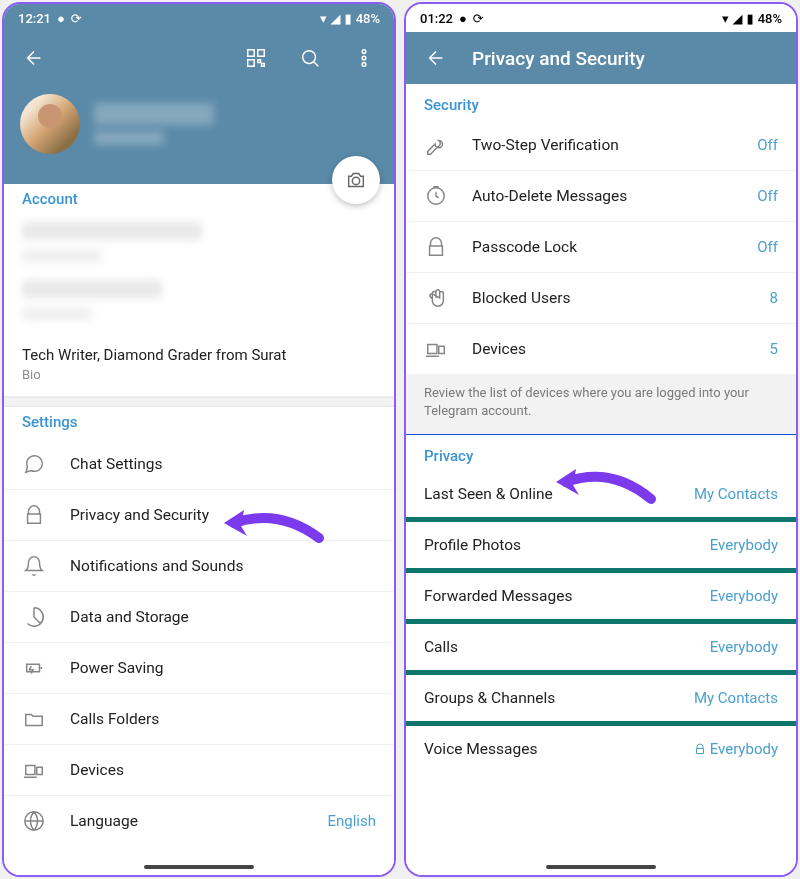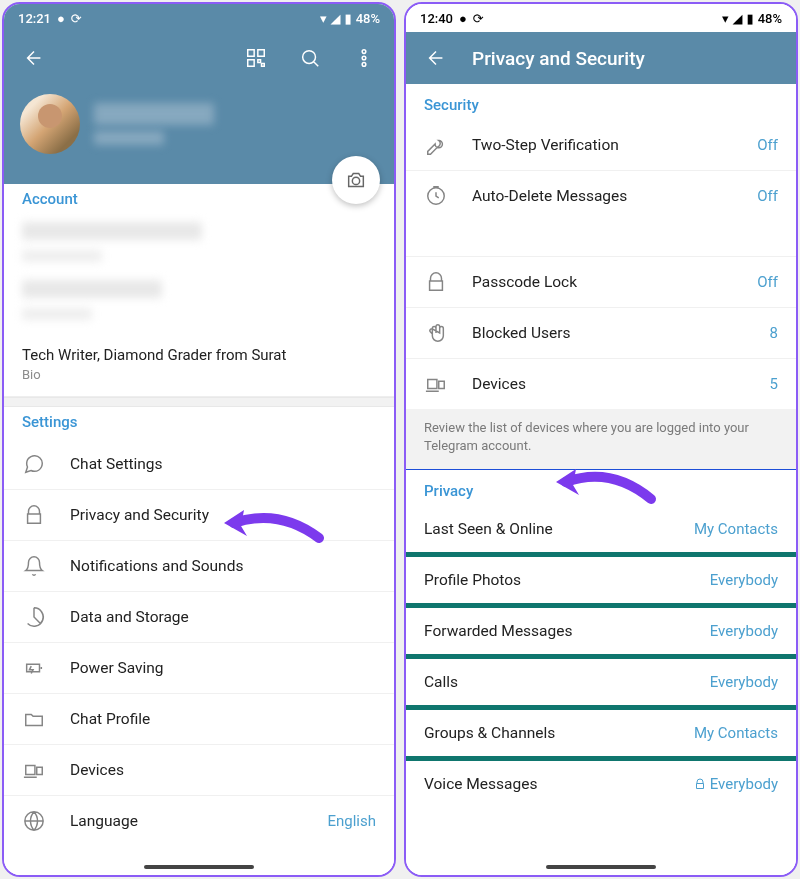--- a/index.html
+++ b/index.html
@@ -155,21 +155,21 @@
             </svg>
     </div>
     <div class="item-label">Power Saving</div>
     </div>
         <div class="list-item" style="border-top: 1px solid rgb(240, 240, 240);">
     <div class="item-icon-wrap">
       <svg class="icon-svg" viewBox="0 0 24 24">
               <path d="M3 7h6l2 2h10v10H3z"></path>
             </svg>
     </div>
-    <div class="item-label">Chat Profile</div>
+    <div class="item-label">Calls Folders</div>
     </div>
         <div class="list-item" style="border-top: 1px solid rgb(240, 240, 240);">
     <div class="item-icon-wrap">
       <svg class="icon-svg" viewBox="0 0 24 24">
               <path d="M3 17h10V7H3z M15 17h6v-8h-6z M1 20h14"></path>
             </svg>
     </div>
     <div class="item-label">Devices</div>
     </div>
         <div class="list-item" style="border-top: 1px solid rgb(240, 240, 240);">
@@ -188,21 +188,21 @@
     <path d="M100 40 Q60 10 15 25" stroke="#7c3aed" stroke-width="10" fill="none" stroke-linecap="round"></path>
     <path d="M5 25 L25 12 L22 28 L28 38 Z" fill="#7c3aed"></path>
   </svg>
 
   <div class="home-indicator"></div>
 </div>
 
 <div class="phone">
   <div class="status-bar light">
     <div class="status-left">
-      <span>12:40</span>
+      <span>01:22</span>
       <span>●</span>
       <span>⟳</span>
     </div>
     <div class="status-right">
       <span>▾</span>
       <span>◢</span>
       <span>▮</span>
       <span>48%</span>
     </div>
   </div>
@@ -232,21 +232,21 @@
         </div>
         <div class="list-item" style="border-top: 1px solid rgb(240, 240, 240);">
     <div class="item-icon-wrap">
       <svg class="icon-svg" viewBox="0 0 24 24">
               <path d="M12 3a9 9 0 100 18 9 9 0 000-18z M12 8v4l3 2 M9 2h6"></path>
             </svg>
     </div>
     <div class="item-label">Auto-Delete Messages</div>
     <div class="item-value">Off</div>
         </div>
-        <div class="list-item" style="border-top: 1px solid rgb(240, 240, 240); margin-top: 35px;">
+        <div class="list-item" style="border-top: 1px solid rgb(240, 240, 240);">
     <div class="item-icon-wrap">
       <svg class="icon-svg" viewBox="0 0 24 24">
               <path d="M6 11V8a6 6 0 1112 0v3 M5 11h14v10H5z"></path>
             </svg>
     </div>
     <div class="item-label">Passcode Lock</div>
     <div class="item-value">Off</div>
         </div>
         <div class="list-item" style="border-top: 1px solid rgb(240, 240, 240);">
     <div class="item-icon-wrap">

